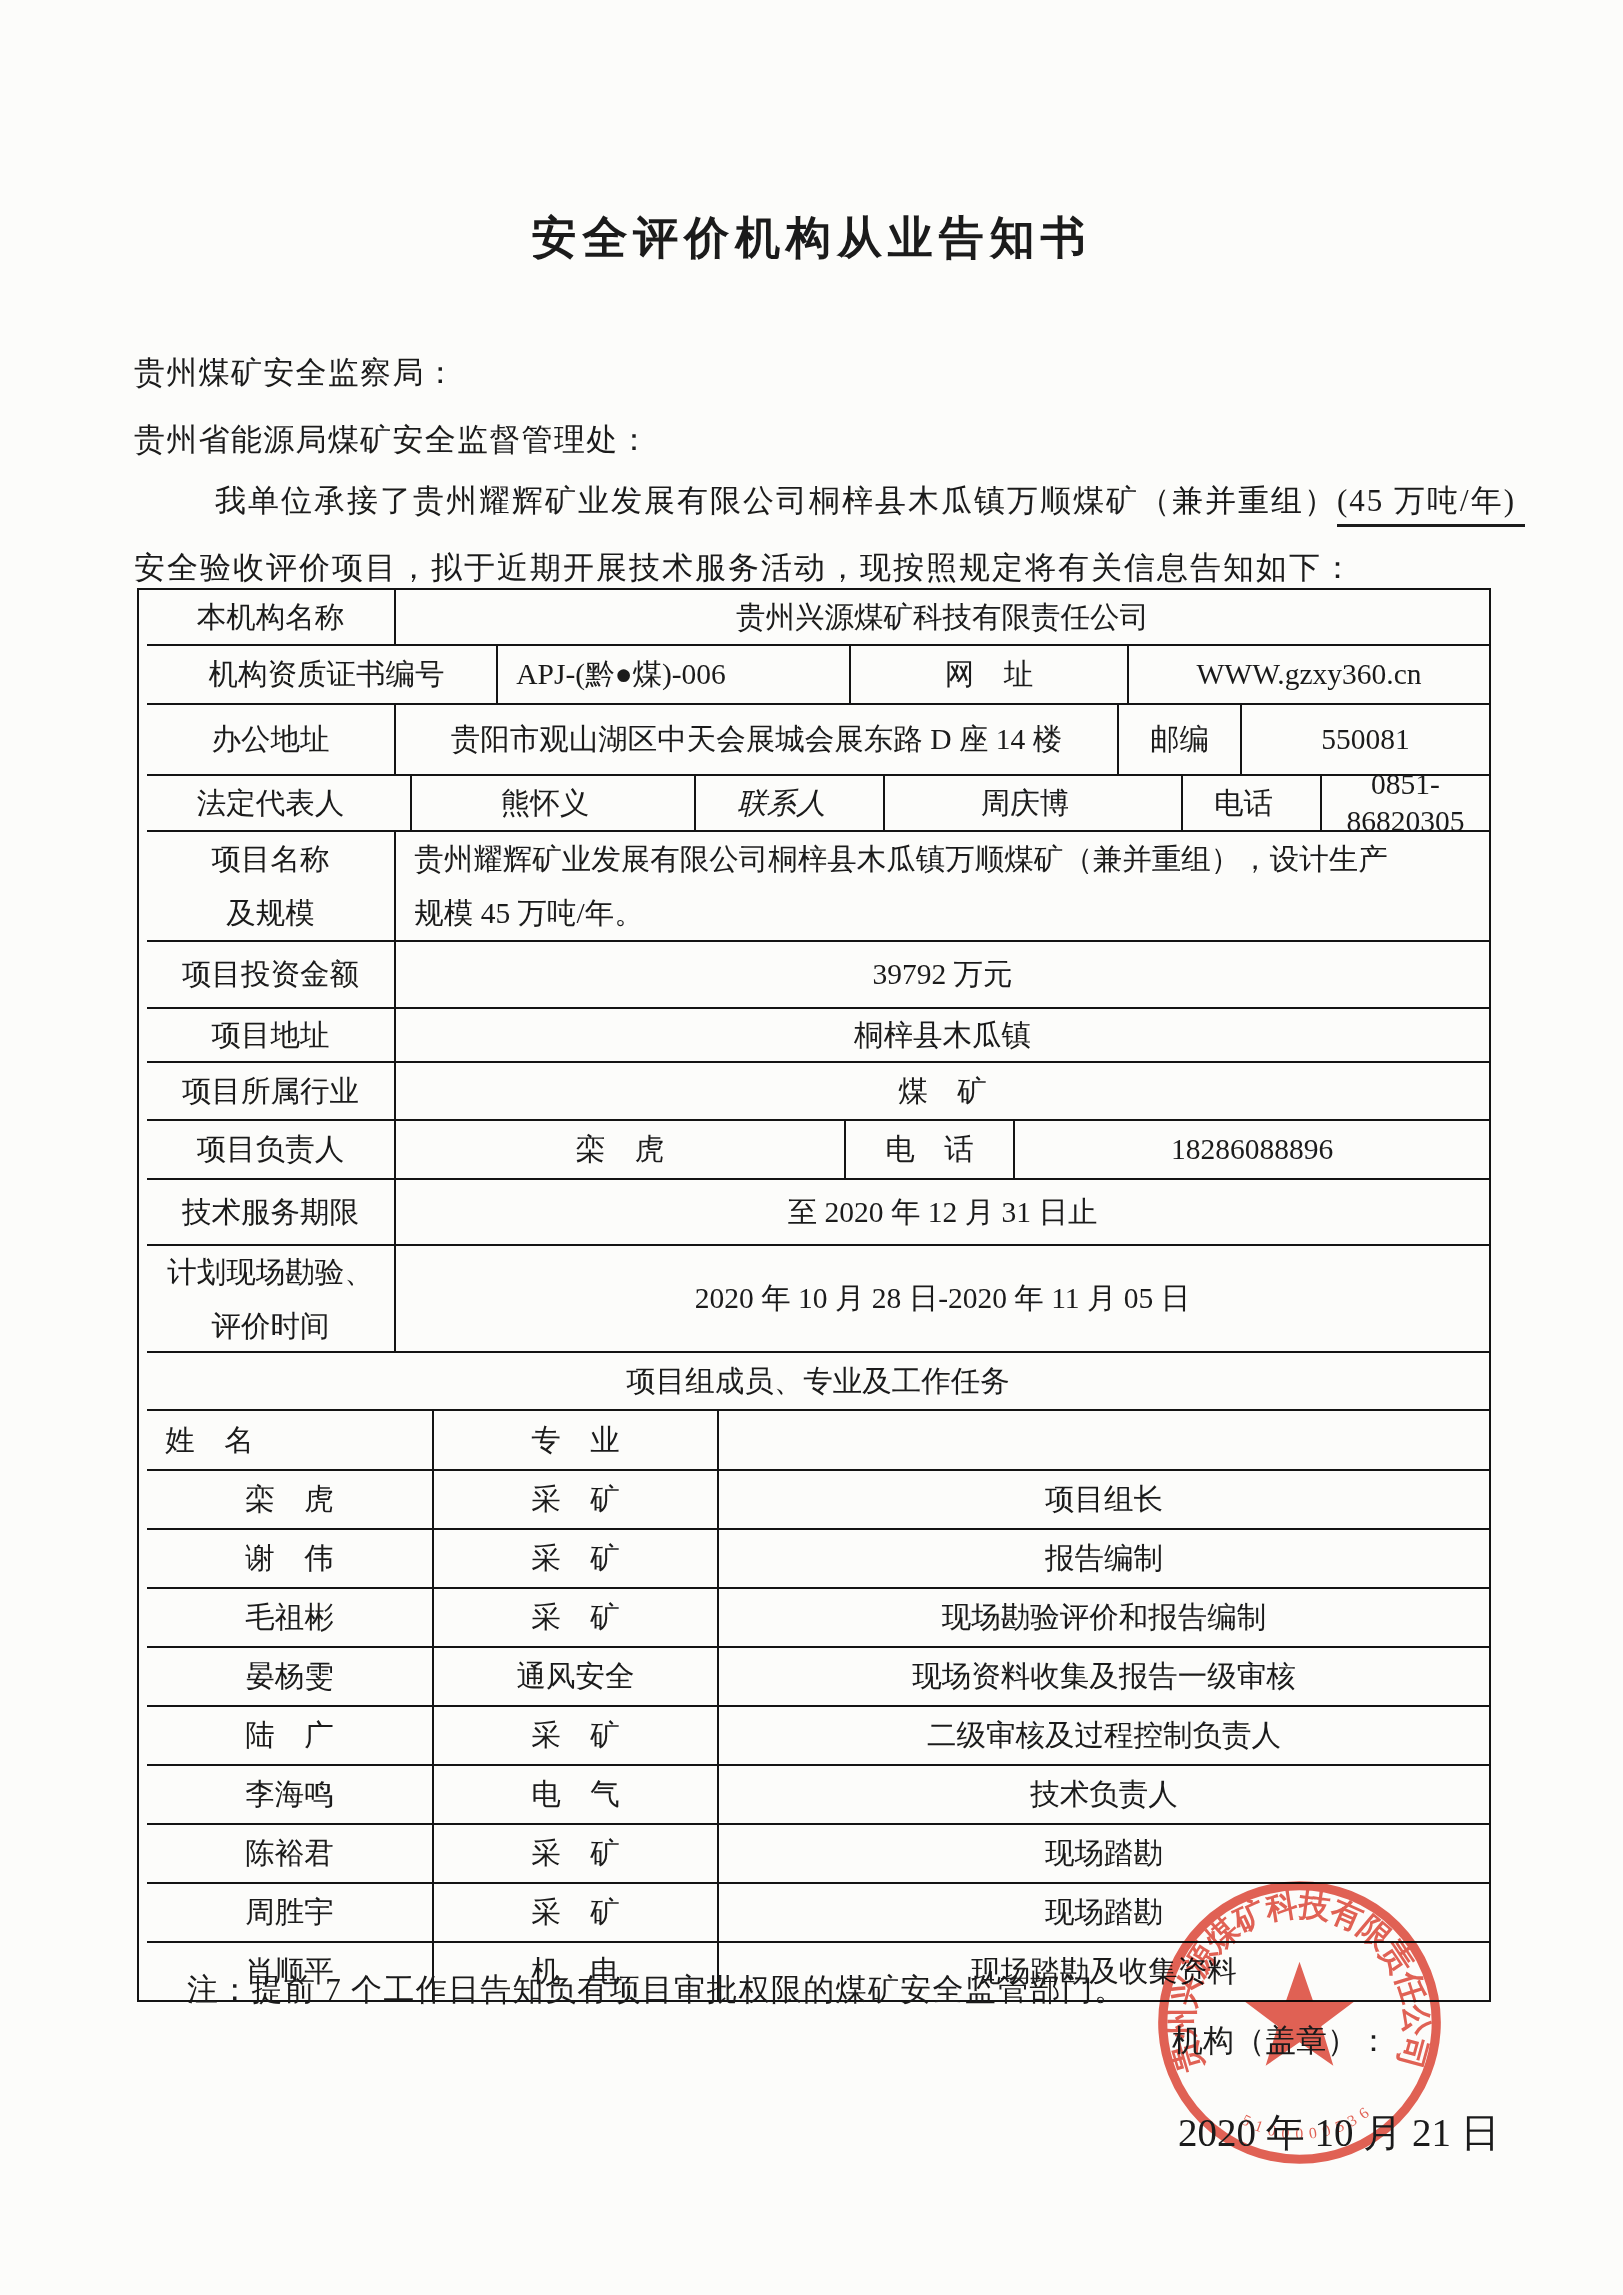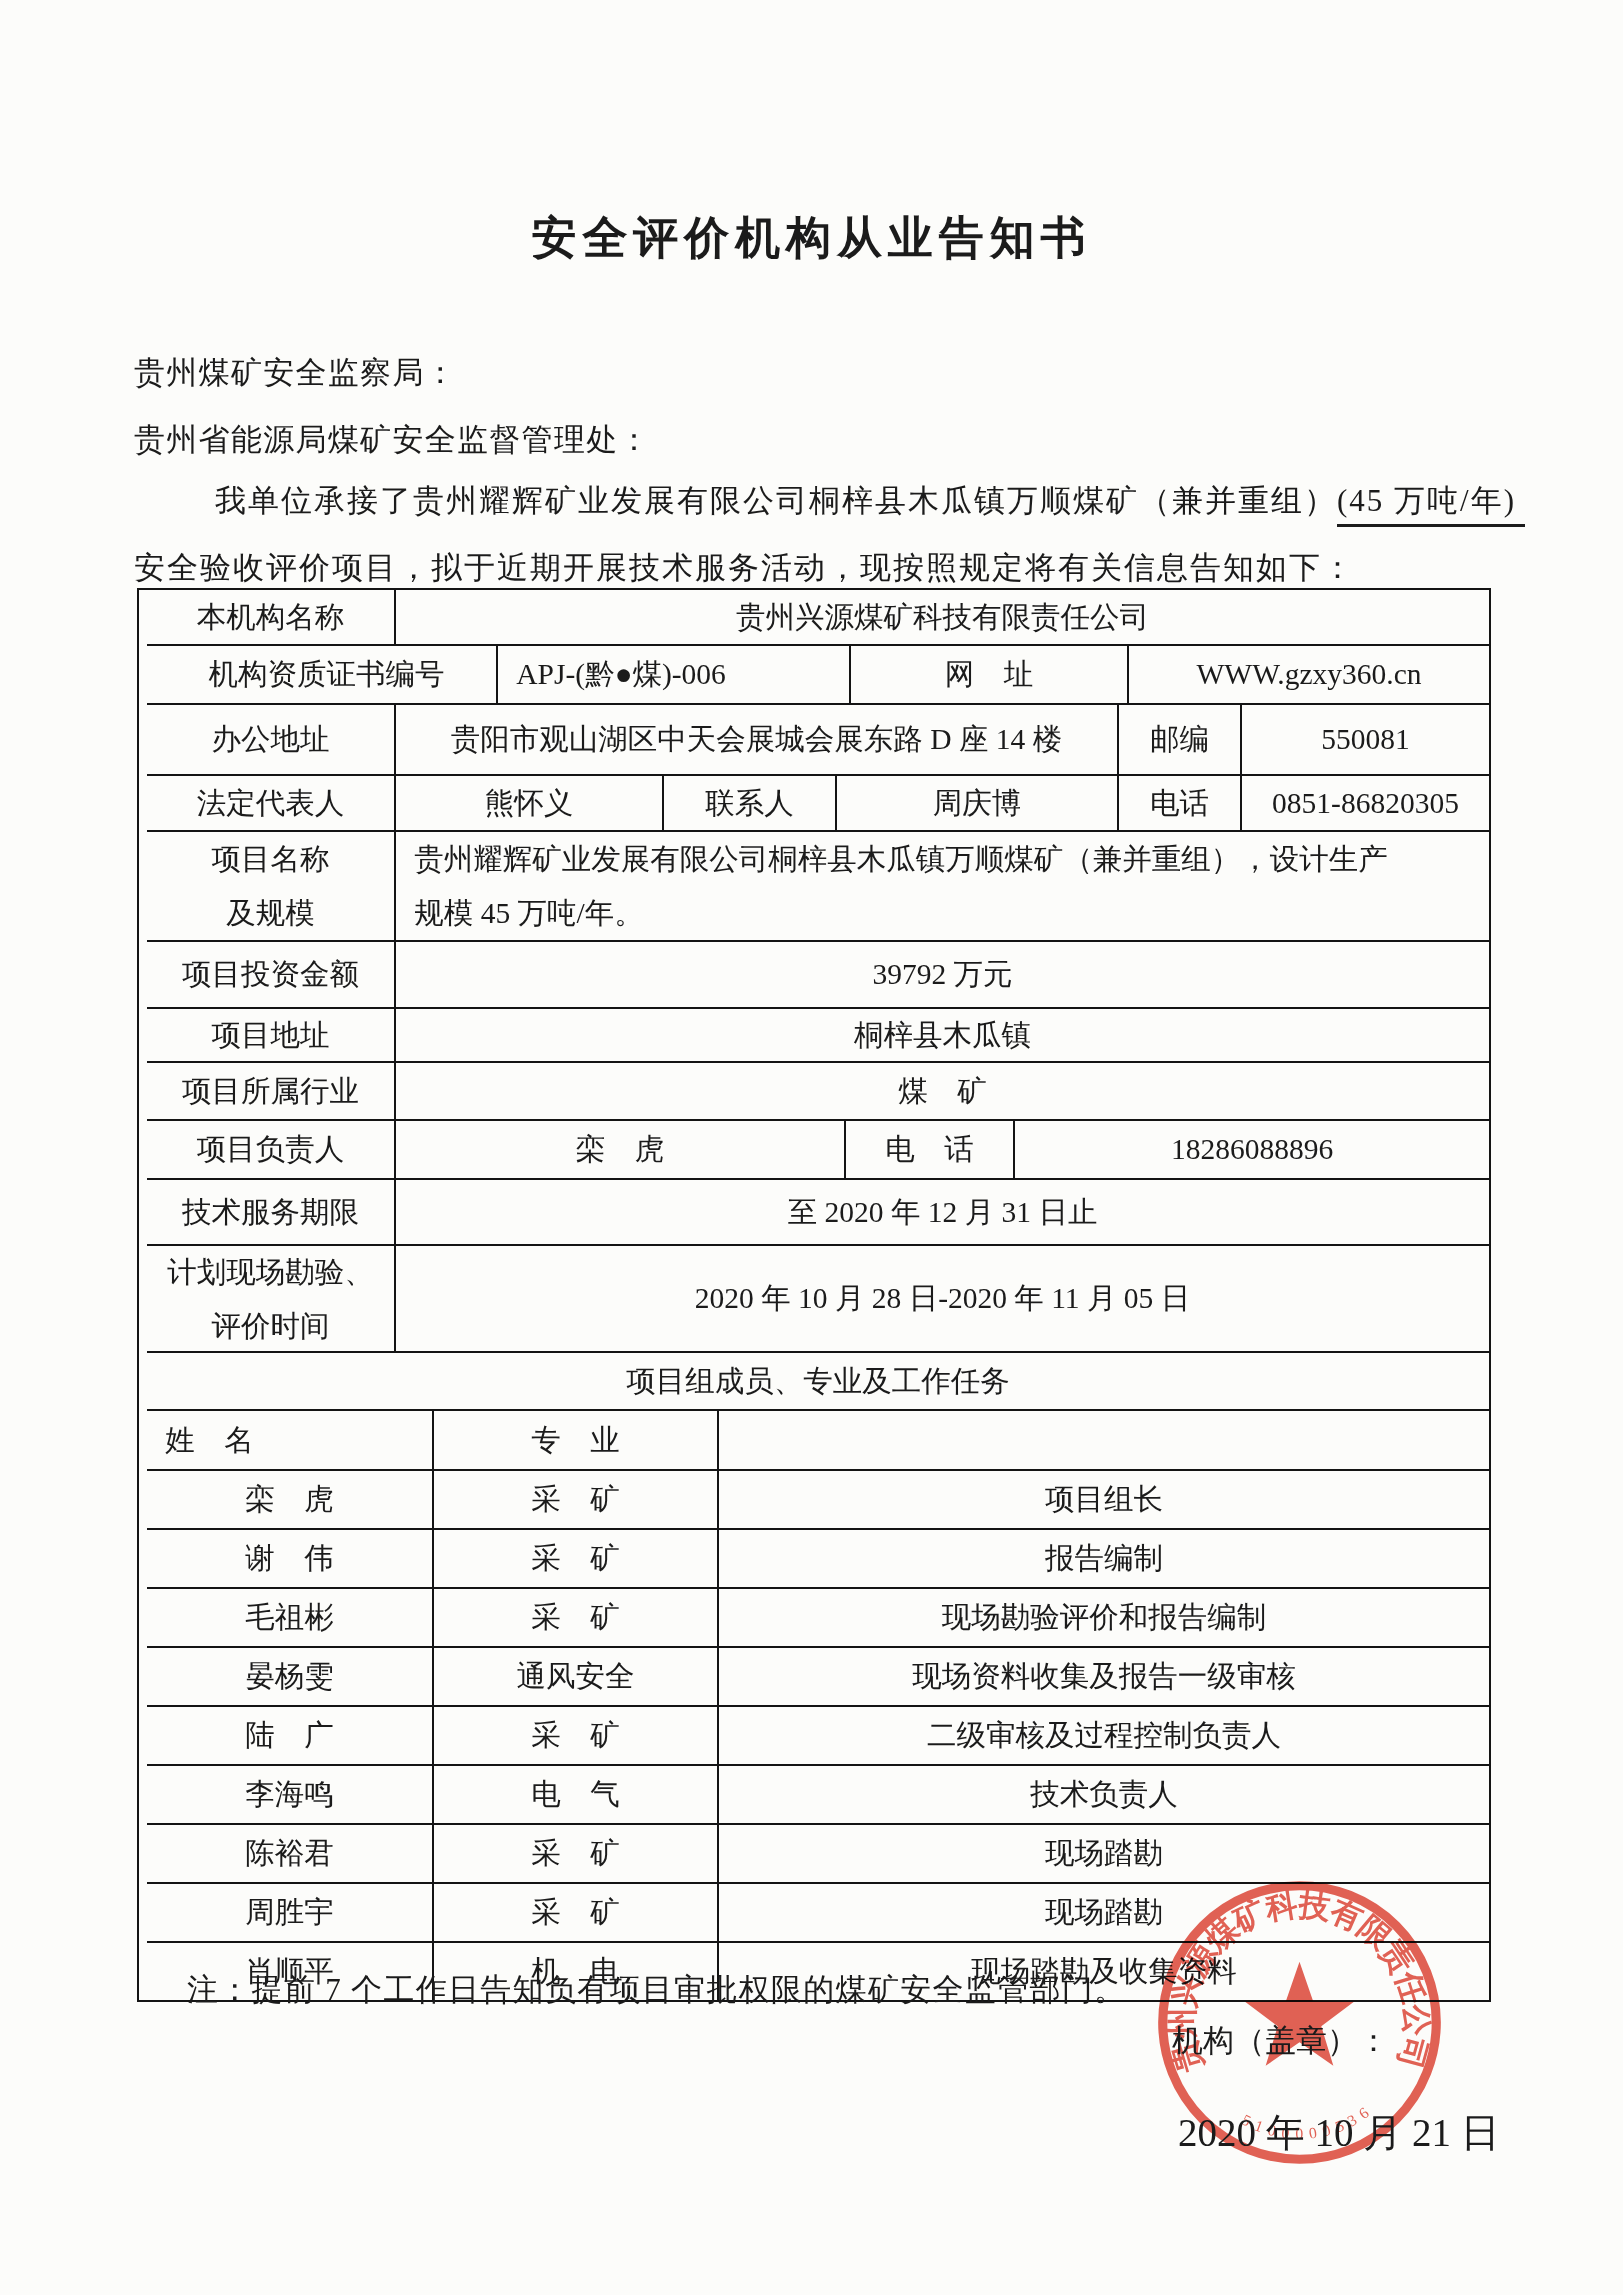--- a/index.html
+++ b/index.html
@@ -83,24 +83,24 @@
       <div class="td grow">WWW.gzxy360.cn</div>
     </div>
 
     <div class="tr" style="height:69px;">
       <div class="td" style="flex:0 0 247px;">办公地址</div>
       <div class="td" style="flex:0 0 723px;">贵阳市观山湖区中天会展城会展东路 D 座 14 楼</div>
       <div class="td" style="flex:0 0 123px;">邮编</div>
       <div class="td grow">550081</div>
     </div>
 
-    <div class="tr" style="height:54px;">
+    <div class="tr" style="height:54px;gap:16px;">
       <div class="td" style="flex:0 0 247px;">法定代表人</div>
       <div class="td" style="flex:0 0 268px;">熊怀义</div>
-      <div class="td" style="flex:0 0 173px;">联系人</div>
+      <div class="td" style="flex:0 0 173px;font-style:italic;">联系人</div>
       <div class="td" style="flex:0 0 282px;">周庆博</div>
       <div class="td" style="flex:0 0 123px;">电话</div>
       <div class="td grow">0851-86820305</div>
     </div>
 
     <div class="tr" style="height:108px;">
       <div class="td prelines" style="flex:0 0 247px;">项目名称
 及规模</div>
       <div class="td left prelines grow">贵州耀辉矿业发展有限公司桐梓县木瓜镇万顺煤矿（兼并重组），设计生产
 规模 45 万吨/年。</div>

